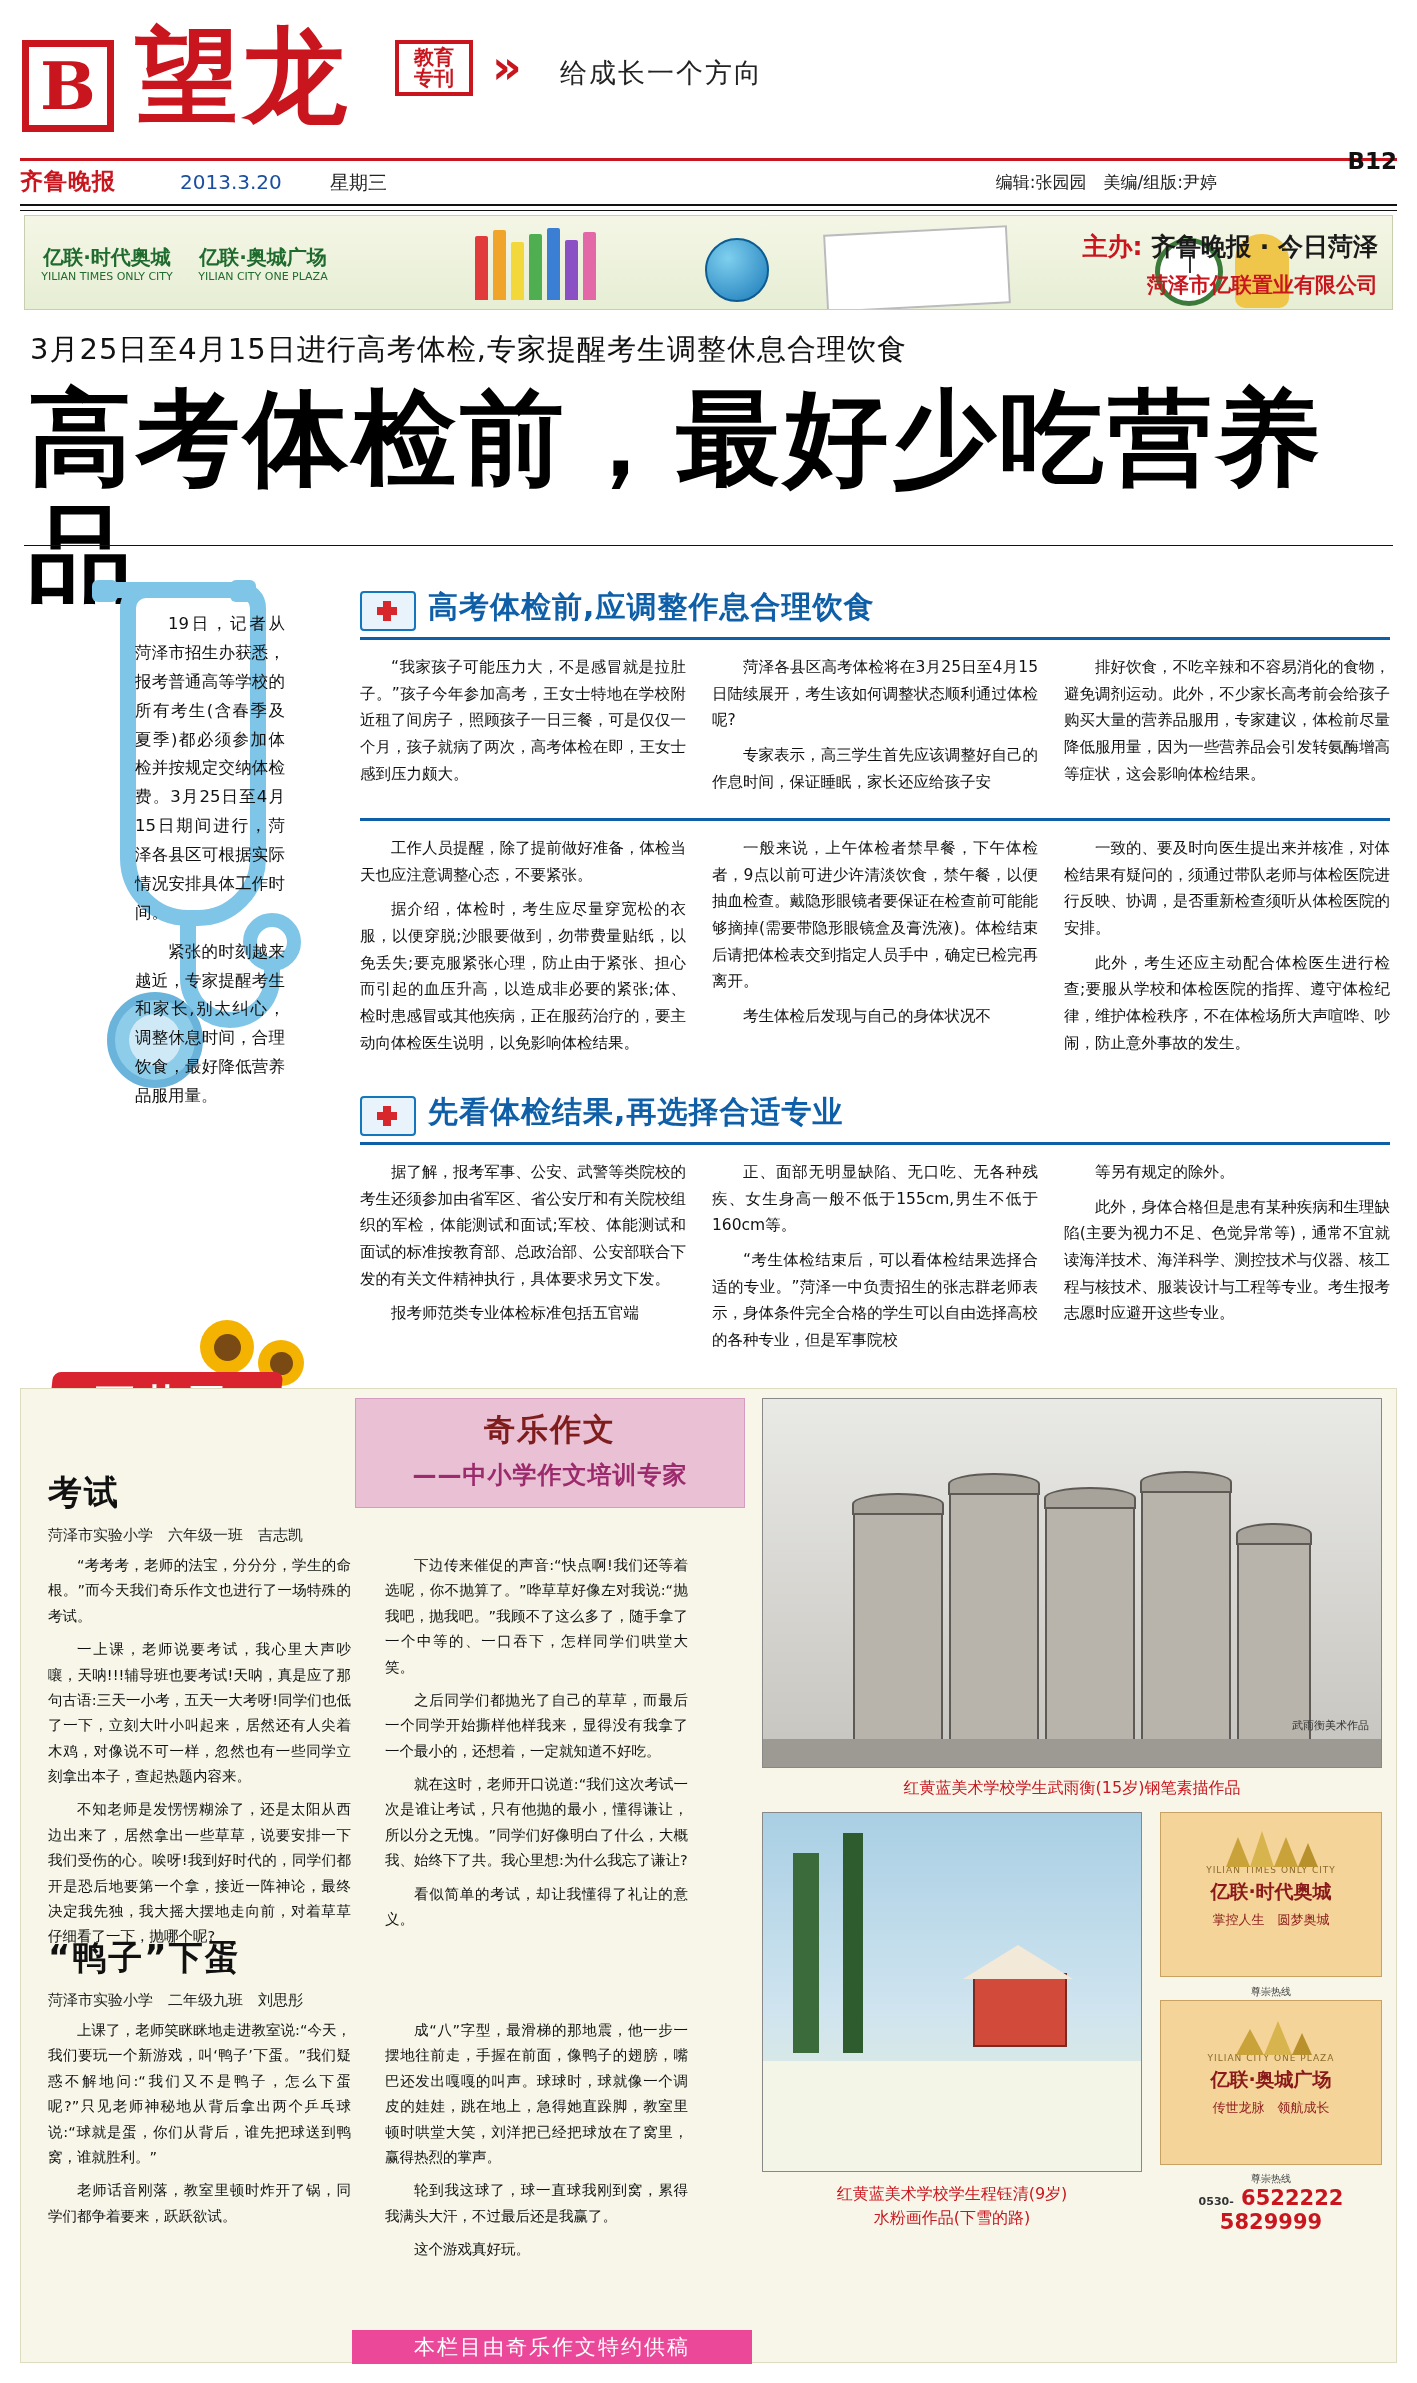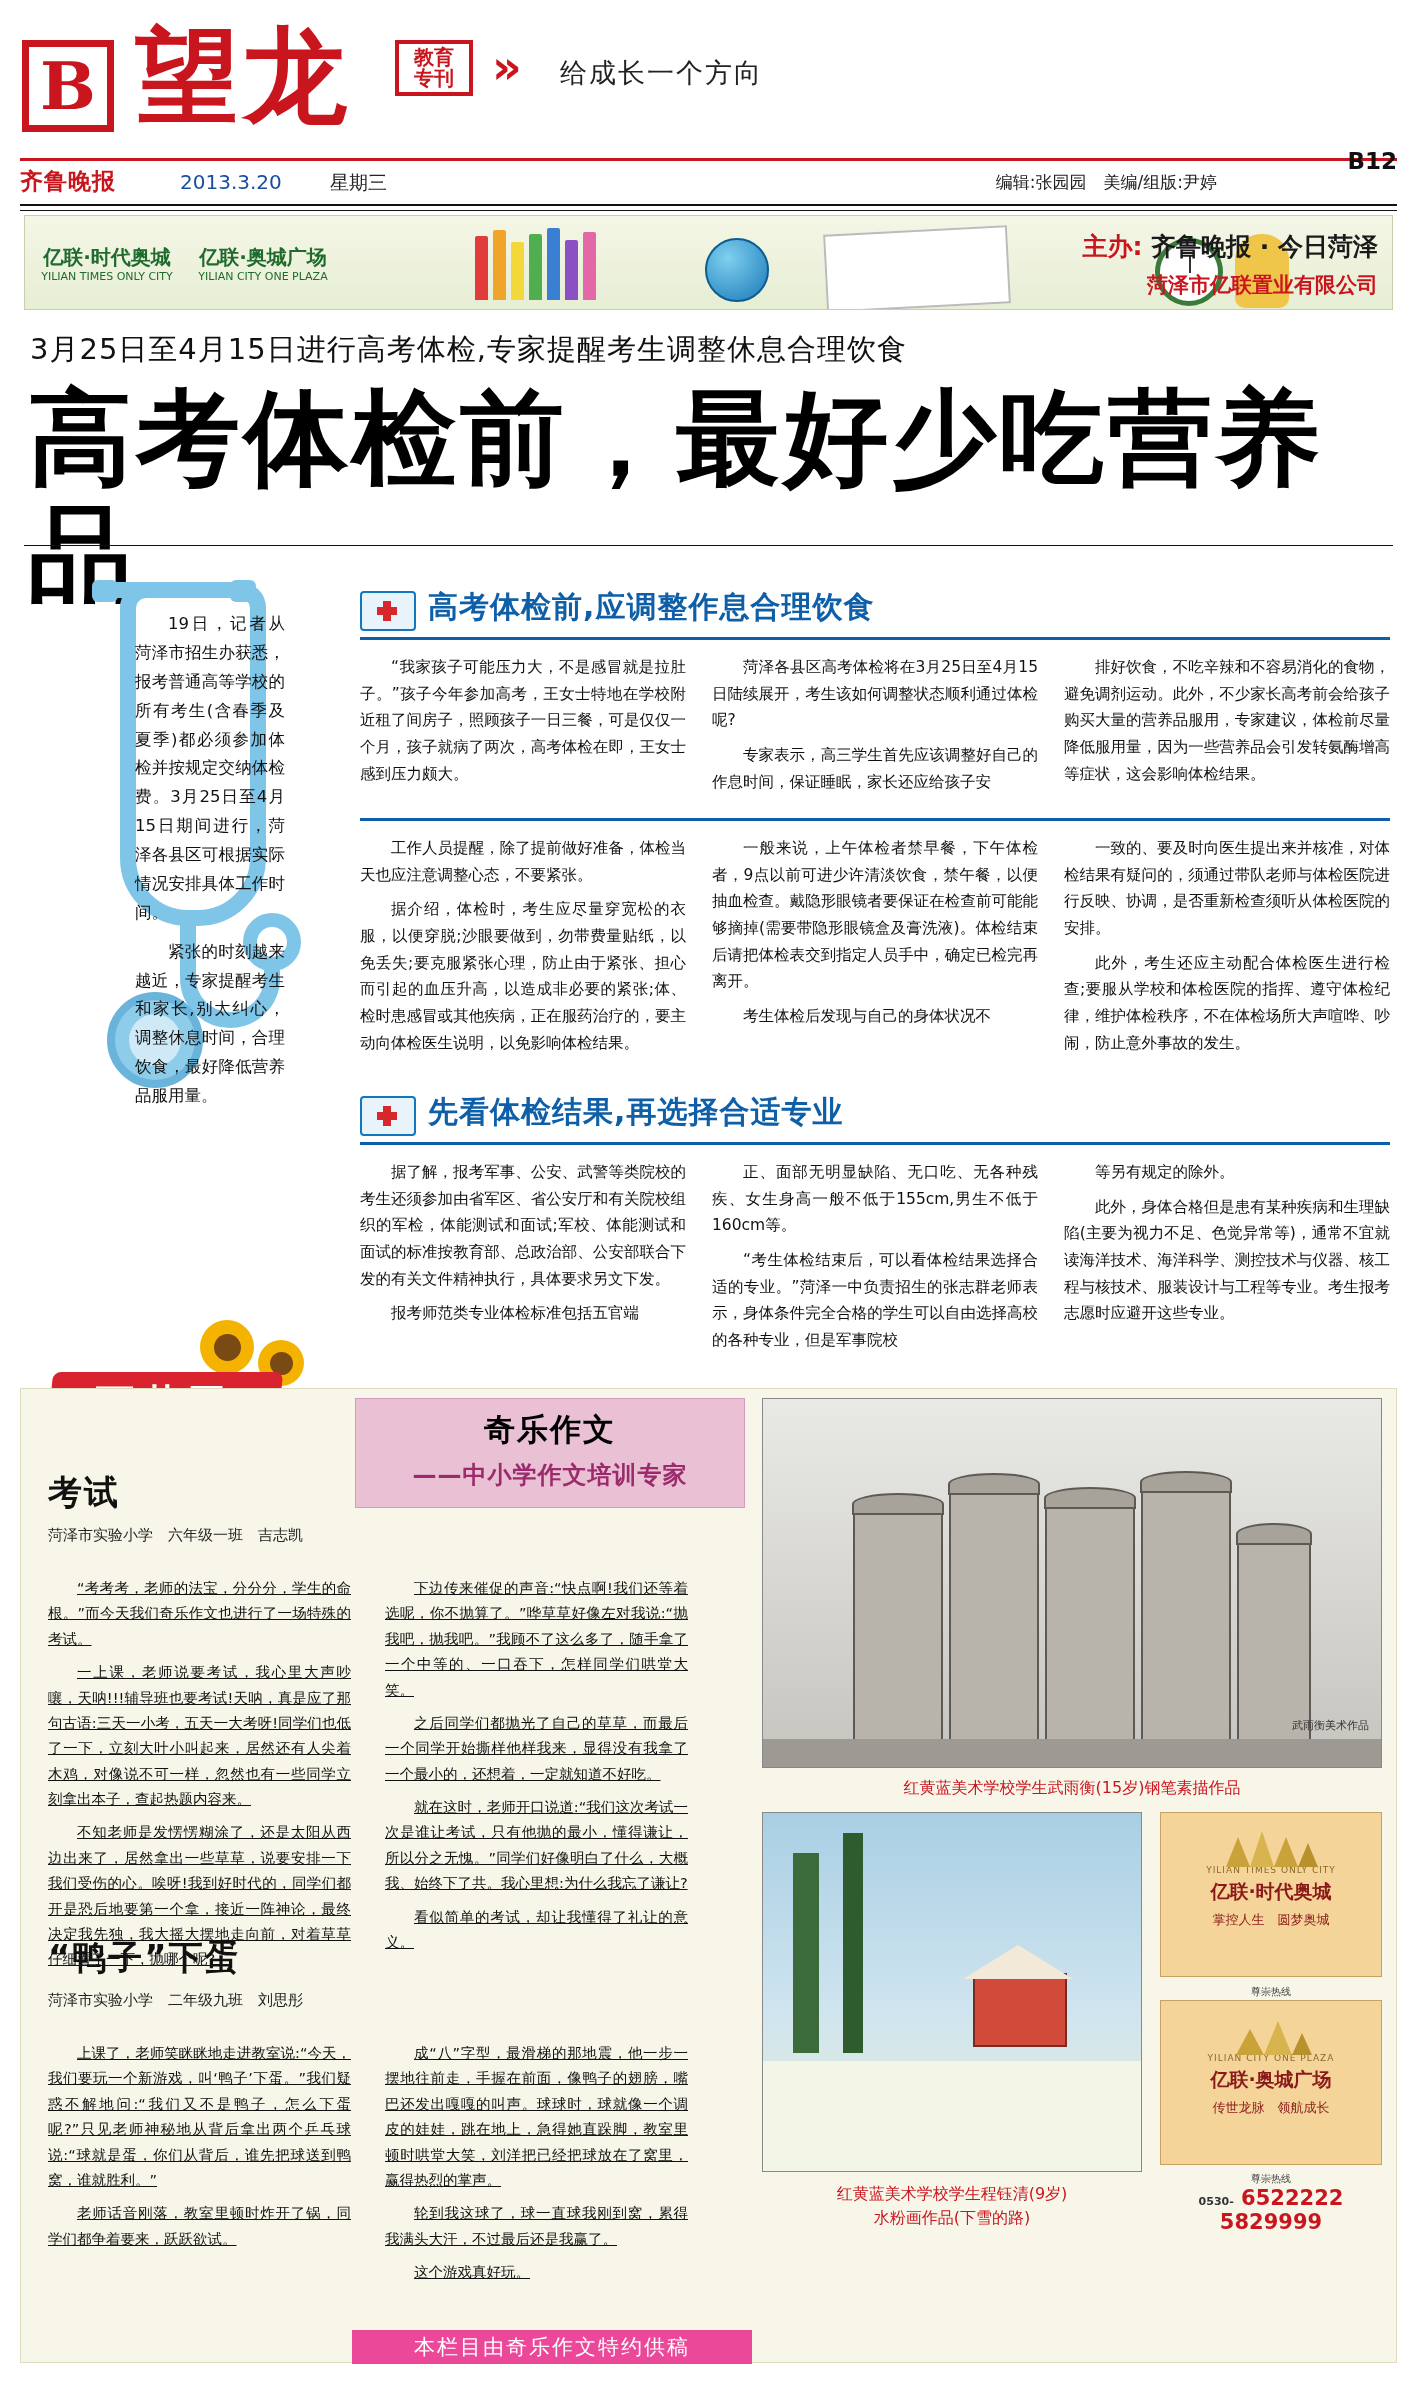--- a/index.html
+++ b/index.html
@@ -68,27 +68,27 @@
   
   .flower-band{position:absolute;left:20px;top:1310px;width:330px;height:150px;}
   .baihua{position:absolute;left:30px;top:62px;width:230px;height:62px;background:#d9232e;border-radius:8px;transform:skewX(-6deg);display:flex;align-items:center;justify-content:center;}
   .baihua span{color:#fff;font-size:38px;font-weight:bold;letter-spacing:8px;transform:skewX(6deg);}
   .sun{position:absolute;border-radius:50%;background:#f5b301;}
   .sun:after{content:"";position:absolute;left:25%;top:25%;width:50%;height:50%;border-radius:50%;background:#7a4a14;}
 
   
   .bottom{position:absolute;left:20px;top:1388px;width:1377px;height:975px;background:#f7f6e9;border:1px solid #dedcc0;box-sizing:border-box;}
   .qile{position:absolute;left:355px;top:1398px;width:390px;height:110px;background:#e9c0d4;border:1px solid #d49cbf;box-sizing:border-box;padding:10px 0 0 0;text-align:center;}
-  .qile .t1{font-size:31px;font-weight:bold;color:#000000;letter-spacing:2px;}
+  .qile .t1{font-size:31px;font-weight:bold;color:#7f1d1d;letter-spacing:2px;}
   .qile .t2{font-size:24px;font-weight:bold;color:#9c2b6d;margin-top:8px;letter-spacing:1px;}
 
   .essay{position:absolute;}
   .essay h3{margin:0;font-size:34px;font-weight:bold;color:#111;letter-spacing:2px;}
   .essay .byline{font-size:15px;color:#222;margin-top:10px;}
-  .essay .body{display:flex;gap:34px;margin-top:31px;text-decoration:underline;}
+  .essay .body{display:flex;gap:34px;margin-top:8px;}
   .essay .body .col{flex:1;font-size:14.5px;line-height:1.75;text-align:justify;}
   .essay .body .col p{margin:0 0 8px 0;text-indent:2em;}
 
   .art1{position:absolute;left:762px;top:1398px;width:620px;height:370px;background:#84cc16;border:1px solid #888;box-sizing:border-box;overflow:hidden;}
   .silo{position:absolute;bottom:26px;background:#b9b4ab;border:2px solid #5d5a55;}
   .silo:before{content:"";position:absolute;left:-3px;top:-16px;right:-3px;height:18px;background:#a8a39a;border:2px solid #5d5a55;border-radius:50% 50% 0 0;}
   .cap1{position:absolute;left:762px;top:1778px;width:620px;text-align:center;font-size:16px;color:#c9161e;}
 
   .art2{position:absolute;left:762px;top:1812px;width:380px;height:360px;background:#bcd7e8;border:1px solid #888;box-sizing:border-box;overflow:hidden;}
   .cap2{position:absolute;left:762px;top:2182px;width:380px;text-align:center;font-size:16px;color:#c9161e;line-height:1.5;}

